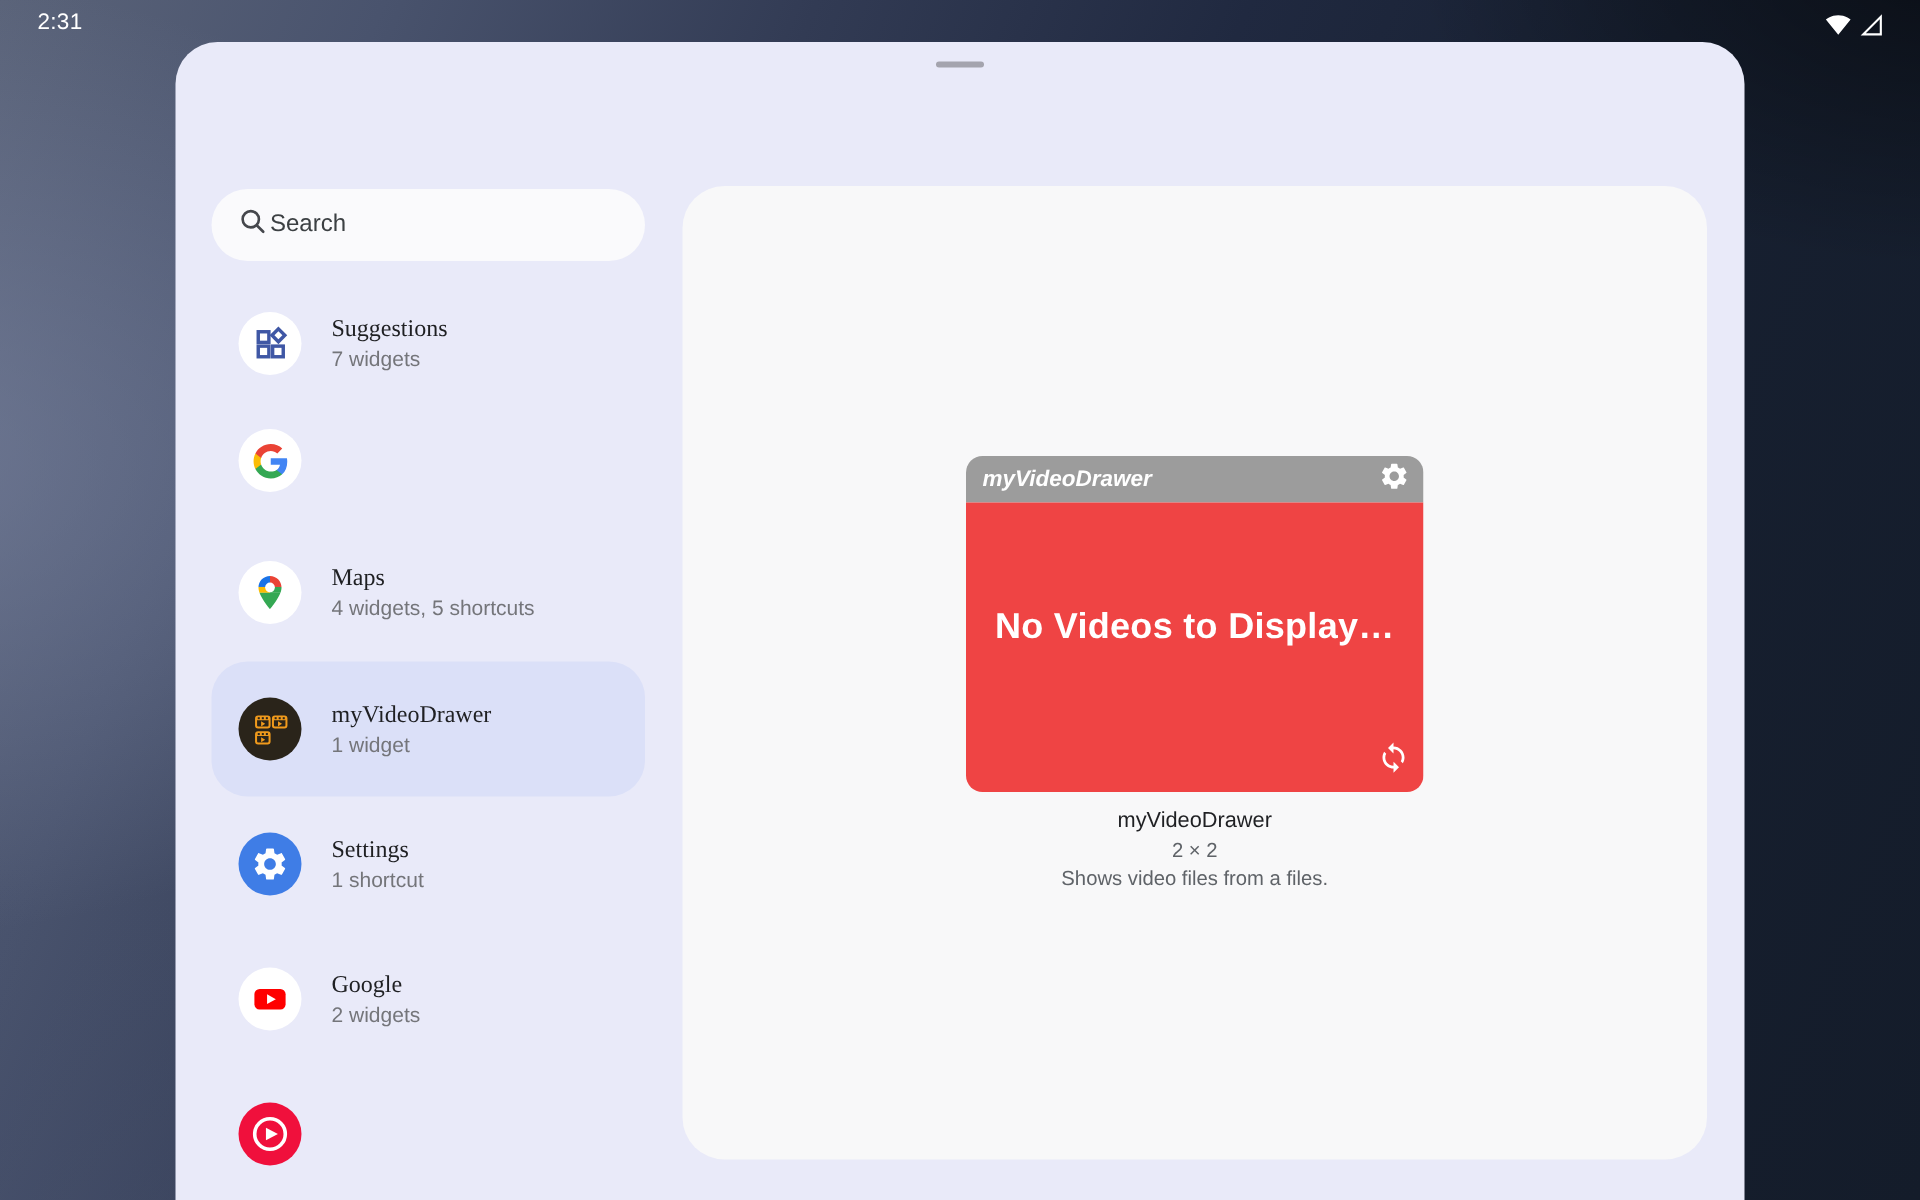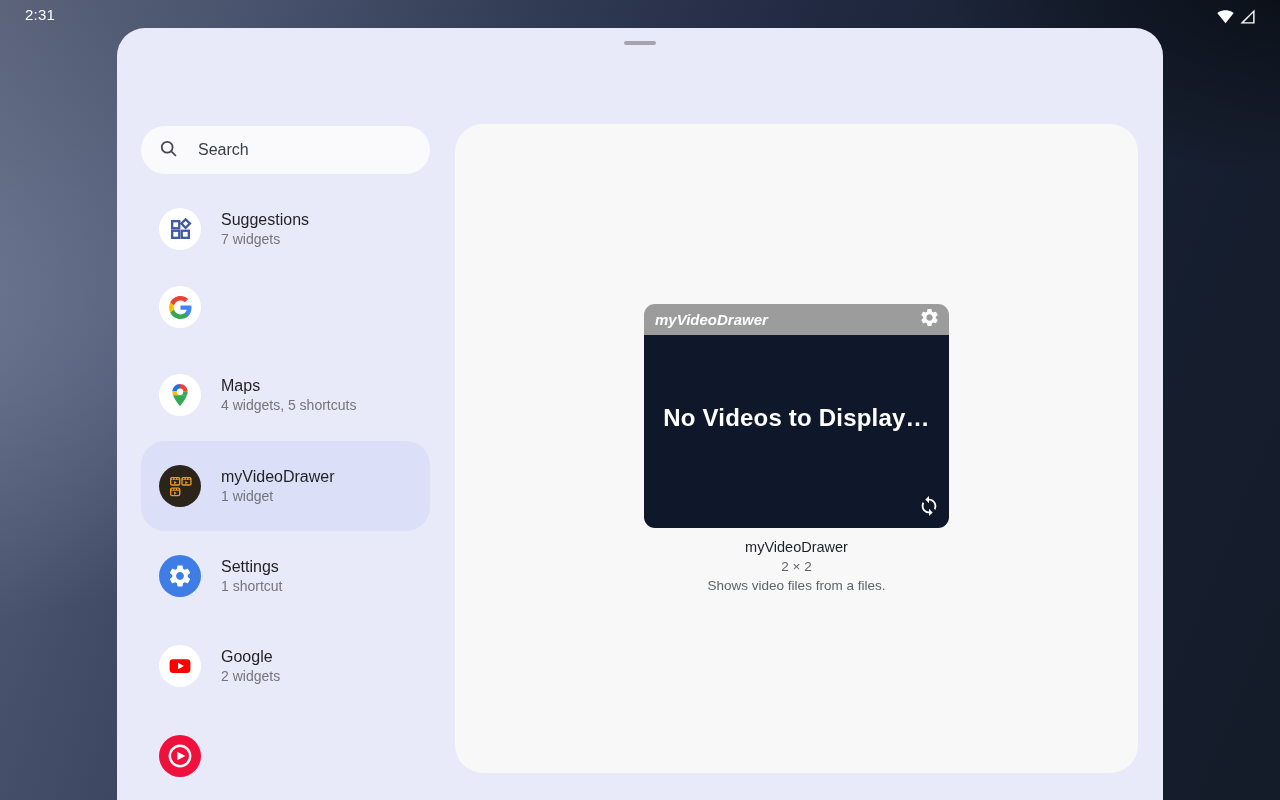--- a/index.html
+++ b/index.html
@@ -25,47 +25,47 @@
     background:#E9EAF9; border-radius:28px 28px 0 0; }
   .drag-handle { position:absolute; left:50%; top:13px; transform:translateX(-50%);
     width:32px; height:4px; border-radius:2px; background:#A4A4AE; }
   .sheet-title { position:absolute; top:43px; left:0; width:100%; text-align:center;
     font-size:23px; color:#1b1c20; }
 
   
   .search-bar { position:absolute; left:24px; top:98px; width:289px; height:48px;
     background:#FAFAFC; border-radius:24px; display:flex; align-items:center;
     padding-left:17px; }
-  .search-bar .ph { font-size:16px; color:#3c4043; margin-left:19px; }
+  .search-bar .ph { font-size:16px; color:#3c4043; margin-left:1px; }
 
   
   .app-row { position:absolute; left:24px; width:289px; height:90px;
     display:flex; align-items:center; padding-left:18px; border-radius:24px; cursor:pointer; }
   .app-row.selected { background:#DBE0F8; }
   .app-icon { width:42px; height:42px; border-radius:50%; background:#ffffff;
     display:flex; align-items:center; justify-content:center; flex:none; }
   .app-icon.dark  { background:#2A241A; }
   .app-icon.blue  { background:#3F7DE6; }
   .app-icon.red   { background:#F0103C; }
   .app-text { margin-left:20px; }
-  .app-name { font-size:16px; color:#1f2023; line-height:21px; }
+  .app-name { font-size:16px; color:#1f2023; line-height:21px;font-family:Liberation Serif, serif; }
   .app-sub  { font-size:14px; color:#74757a; line-height:19px; }
 
   .r0{top:156px}.r1{top:234px}.r2{top:322px}.r3{top:413px}.r4{top:503px}.r5{top:593px}.r6{top:683px}
 
   
   .preview-panel { position:absolute; left:338px; top:96px; width:683px; height:649px;
     background:#F8F8F9; border-radius:28px; }
 
   .widget-card { position:absolute; left:189px; top:180px; width:305px; height:224px;
     border-radius:11px; overflow:hidden; cursor:grab; }
   .widget-header { height:31px; background:#9C9C9C; display:flex; align-items:center;
     justify-content:space-between; padding:0 9px 0 11px; }
   .widget-header .wtitle { color:#ffffff; font-size:15px; font-weight:bold; font-style:italic; }
-  .widget-body { height:193px; background:#0f172a; position:relative;
+  .widget-body { height:193px; background:#ef4444; position:relative;
     display:flex; align-items:center; justify-content:center; }
   .empty-msg { color:#ffffff; font-size:24px; font-weight:bold; margin-bottom:28px;
     letter-spacing:.2px; }
   .sync { position:absolute; right:9px; bottom:7px; }
 
   .caption { position:absolute; left:0; top:414px; width:100%; text-align:center; }
   .cap-name { font-size:14.5px; color:#1f2023; line-height:19px; }
   .cap-size { font-size:13.5px; color:#5f6368; line-height:19px; }
   .cap-desc { font-size:13.5px; color:#5f6368; line-height:19px; }
 </style>

